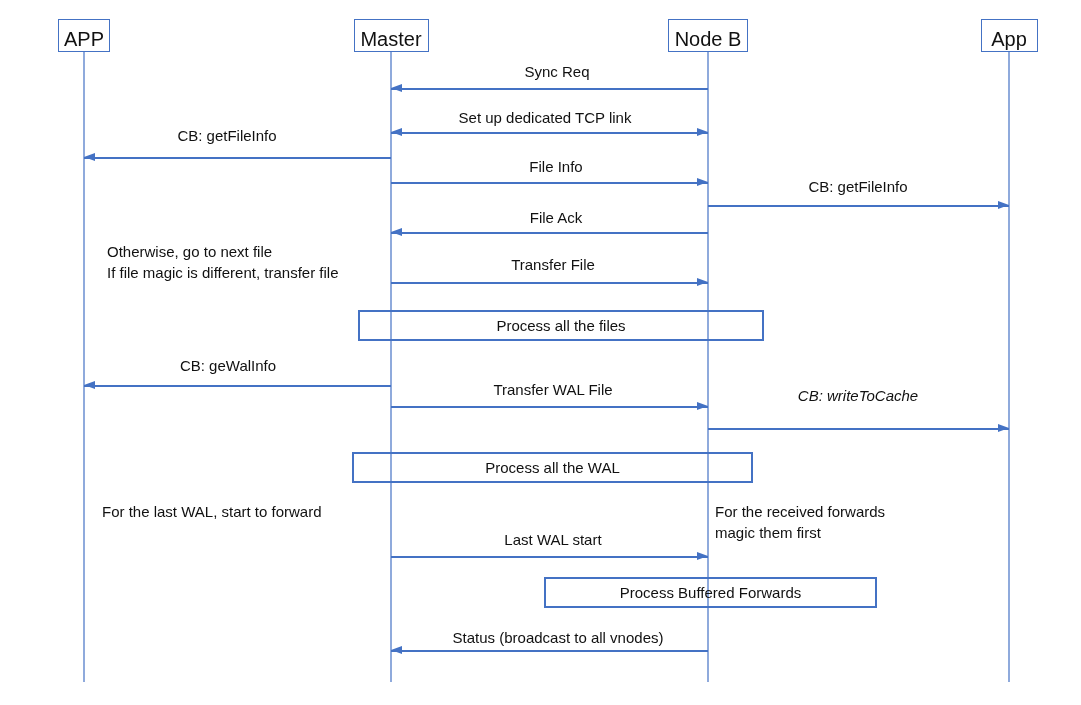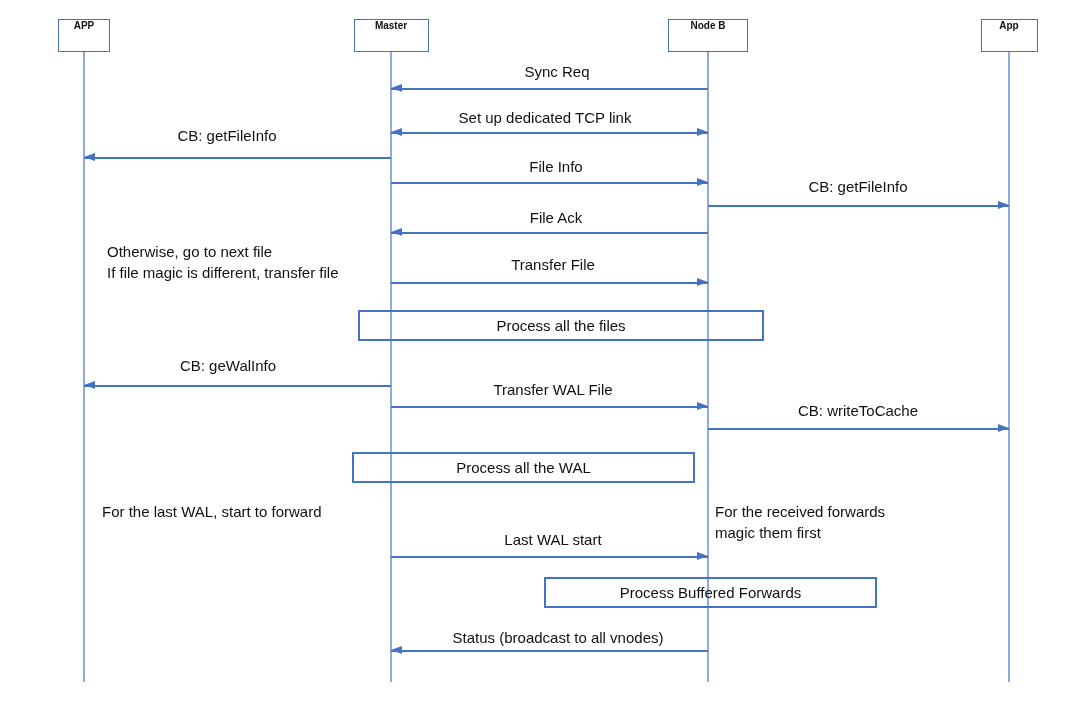--- a/index.html
+++ b/index.html
@@ -15,25 +15,24 @@
     background:var(--bg);
     font-family:"Liberation Sans", sans-serif;
     color:var(--ink);
     overflow:hidden;
   }
   .lifeline-line{position:absolute;background:var(--lifeline);}
   .head-box{
     position:absolute;
     border:1.8px solid var(--accent);
     background:var(--bg);
-    display:flex;align-items:flex-start;justify-content:center;
-    font-size:10px;color:var(--ink);
+    display:flex;align-items:flex-end;justify-content:center;
+    font-size:20px;color:var(--ink);
     box-sizing:border-box;
     z-index:3;
-    font-weight:bold;
   }
   .msg-line{position:absolute;height:1.5px;background:var(--accent);z-index:2;}
   .arrow-left{
     position:absolute;width:0;height:0;z-index:2;
     border-top:4.5px solid transparent;border-bottom:4.5px solid transparent;
     border-right:11px solid var(--accent);
   }
   .arrow-right{
     position:absolute;width:0;height:0;z-index:2;
     border-top:4.5px solid transparent;border-bottom:4.5px solid transparent;
@@ -98,31 +97,31 @@
     <div class="arrow-right" style="left: 697px; top: 278px;"></div>
     <div class="msg-label" style="left: 553px; top: 264px;">Transfer File</div>
     <div class="msg-line" style="left: 84px; top: 385px; width: 307px;"></div>
     <div class="arrow-left" style="left: 84px; top: 381px;"></div>
     <div class="msg-label" style="left: 228px; top: 365px;">CB: geWalInfo</div>
     <div class="msg-line" style="left: 391px; top: 406px; width: 317px;"></div>
     <div class="arrow-right" style="left: 697px; top: 402px;"></div>
     <div class="msg-label" style="left: 553px; top: 389px;">Transfer WAL File</div>
     <div class="msg-line" style="left: 708px; top: 428px; width: 301px;"></div>
     <div class="arrow-right" style="left: 998px; top: 424px;"></div>
-    <div class="msg-label" style="left: 858px; top: 410px;">CB: writeToCache</div>
+    <div class="msg-label" style="left: 858px; top: 395px; font-style: italic;">CB: writeToCache</div>
     <div class="msg-line" style="left: 391px; top: 556px; width: 317px;"></div>
     <div class="arrow-right" style="left: 697px; top: 552px;"></div>
     <div class="msg-label" style="left: 553px; top: 539px;">Last WAL start</div>
     <div class="msg-line" style="left: 391px; top: 650px; width: 317px;"></div>
     <div class="arrow-left" style="left: 391px; top: 646px;"></div>
     <div class="msg-label" style="left: 558px; top: 637px;">Status (broadcast to all vnodes)</div>
     <div class="proc-box" style="left: 358px; top: 310px; width: 406px; height: 31px;">
       <span>Process all the files</span>
     </div>
-    <div class="proc-box" style="left: 352px; top: 452px; width: 343px; height: 31px;">
+    <div class="proc-box" style="left: 352px; top: 452px; width: 401px; height: 31px;">
       <span>Process all the WAL</span>
     </div>
     <div class="proc-box" style="left: 544px; top: 577px; width: 333px; height: 31px;">
       <span>Process Buffered Forwards</span>
     </div>
     <div class="note" style="left: 107px; top: 241px;">
       <div class="note-line">Otherwise, go to next file</div>
       <div class="note-line">If file magic is different, transfer file</div>
     </div>
     <div class="note" style="left: 102px; top: 501px;">

